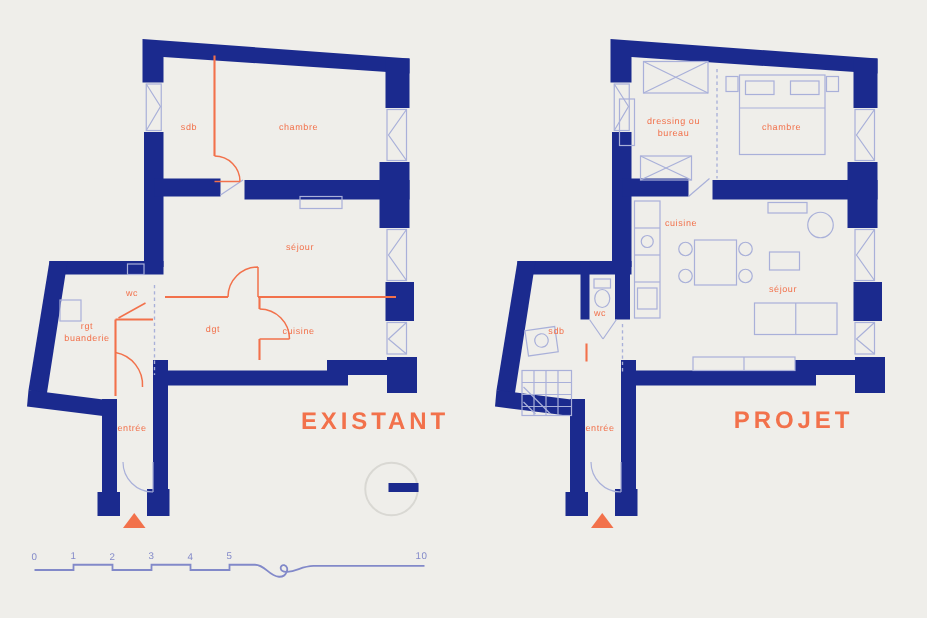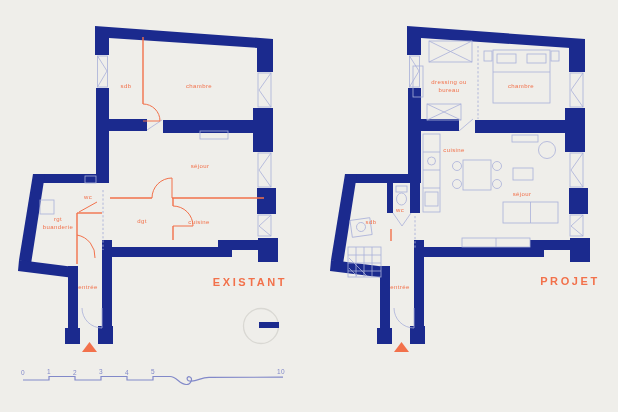--- a/index.html
+++ b/index.html
@@ -13,21 +13,21 @@
   }
   .stage{position:absolute;inset:0;}
   svg{position:absolute;left:0;top:0;}
   .room-label{
     position:absolute;transform:translate(-50%,-50%);
     font-size:6px;line-height:7px;letter-spacing:.4px;
     color:var(--accent-orange);white-space:nowrap;text-align:center;
   }
   .plan-title{
     position:absolute;transform:translate(-50%,-50%);
-    font-size:11px;font-weight:600;letter-spacing:2.6px;
+    font-size:16px;font-weight:600;letter-spacing:2.6px;
     color:var(--accent-orange);white-space:nowrap;
   }
   .scale-num{
     position:absolute;transform:translate(-50%,-50%);
     font-size:6.5px;color:var(--scale-blue);letter-spacing:.3px;
   }
   
   .navy{fill:var(--wall-navy);stroke:none;}
   .lb{fill:none;stroke:var(--detail-blue);stroke-width:.8;}
   .lbd{fill:none;stroke:var(--detail-blue);stroke-width:.9;stroke-dasharray:2.2 2;}
@@ -229,21 +229,21 @@
 <span class="plan-title" style="left:250px;top:282px">EXISTANT</span>
 
 <span class="room-label" style="left:449px;top:82px">dressing ou</span>
 <span class="room-label" style="left:449px;top:90px">bureau</span>
 <span class="room-label" style="left:521px;top:86px">chambre</span>
 <span class="room-label" style="left:454px;top:150px">cuisine</span>
 <span class="room-label" style="left:522px;top:194px">séjour</span>
 <span class="room-label" style="left:371px;top:222px">sdb</span>
 <span class="room-label" style="left:400px;top:210px">wc</span>
 <span class="room-label" style="left:400px;top:287px">entrée</span>
-<span class="plan-title" style="left:570px;top:281px">PROJET</span>
+<span class="plan-title" style="left:529px;top:281px">PROJET</span>
 
 <span class="scale-num" style="left:23px;top:372px">0</span>
 <span class="scale-num" style="left:49px;top:371px">1</span>
 <span class="scale-num" style="left:75px;top:372px">2</span>
 <span class="scale-num" style="left:101px;top:371px">3</span>
 <span class="scale-num" style="left:127px;top:372px">4</span>
 <span class="scale-num" style="left:153px;top:371px">5</span>
 <span class="scale-num" style="left:281px;top:371px">10</span>
 
 </div>

